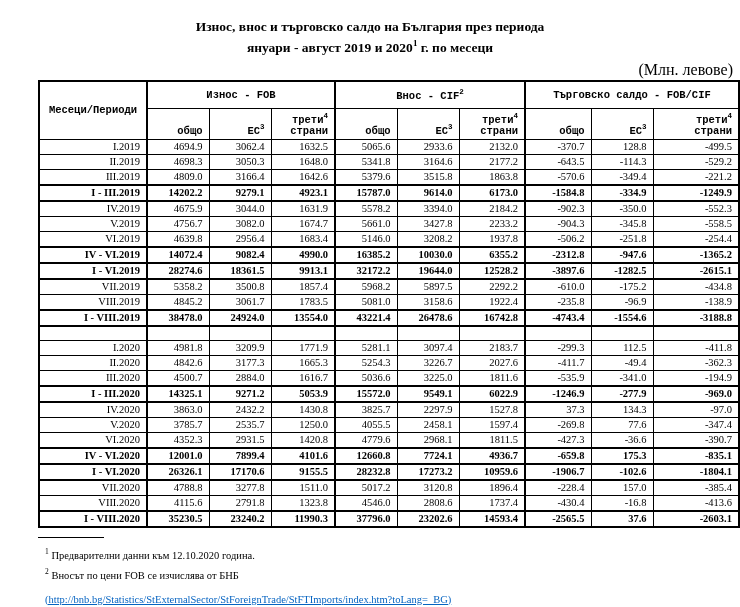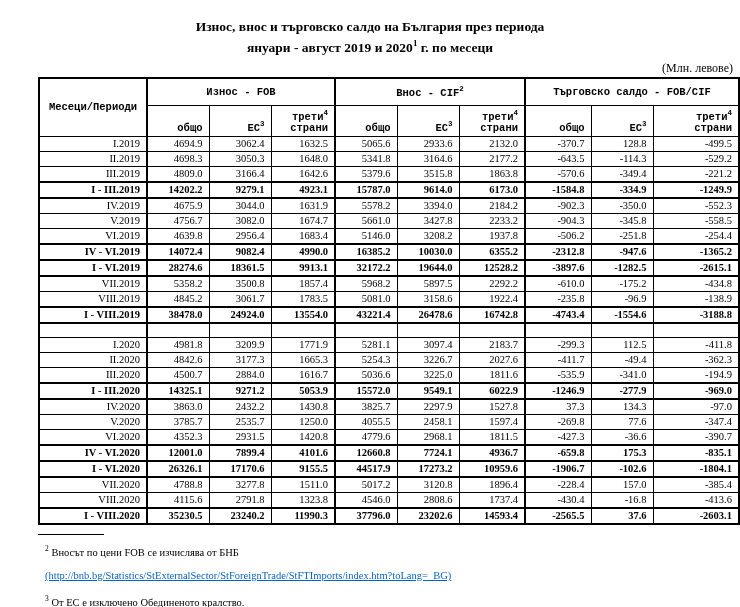--- a/index.html
+++ b/index.html
@@ -14,21 +14,21 @@
   }
   .page { width: 740px; height: 607px; position: relative; }
 
   .title-block { text-align: center; padding-top: 18px; }
   .title-line { font-weight: bold; font-size: 13.5px; line-height: 17px; }
   .title-line sup { font-size: 9px; }
 
   .unit-note {
     width: 733px;
     text-align: right;
-    font-size: 12px;
+    font-size: 16px;
     margin-top: 5px;
     margin-bottom: 1px;
   }
 
   table.trade {
     border-collapse: collapse;
     table-layout: fixed;
     margin-left: 38px;
     border: 2px solid #000;
   }
@@ -376,21 +376,21 @@
           <td>4936.7</td>
           <td class="gsep">-659.8</td>
           <td>175.3</td>
           <td>-835.1</td>
         </tr>
         <tr class="bold">
           <td class="label">I - VI.2020</td>
           <td class="gsep">26326.1</td>
           <td>17170.6</td>
           <td>9155.5</td>
-          <td class="gsep">44517.9</td>
+          <td class="gsep">28232.8</td>
           <td>17273.2</td>
           <td>10959.6</td>
           <td class="gsep">-1906.7</td>
           <td>-102.6</td>
           <td>-1804.1</td>
         </tr>
         <tr>
           <td class="label">VII.2020</td>
           <td class="gsep">4788.8</td>
           <td>3277.8</td>
@@ -424,19 +424,20 @@
           <td>14593.4</td>
           <td class="gsep">-2565.5</td>
           <td>37.6</td>
           <td>-2603.1</td>
         </tr>
       </tbody>
   </table>
 
   <div class="footnotes">
     <div class="foot-rule"></div>
+    <div class="footnote"><sup>1</sup><span> Предварителни данни към  12.10.2020 година.</span></div>
     <div class="footnote"><sup>2</sup><span> Вносът по цени FOB се изчислява от БНБ</span></div>
     <div class="footnote-link-line"><a>(http://bnb.bg/Statistics/StExternalSector/StForeignTrade/StFTImports/index.htm?toLang=_BG)</a></div>
     <div class="footnote fn-sp"><sup>3</sup><span> От ЕС е изключено Обединеното кралство.</span></div>
 
   </div>
 
 </div>
 
 </body></html>

